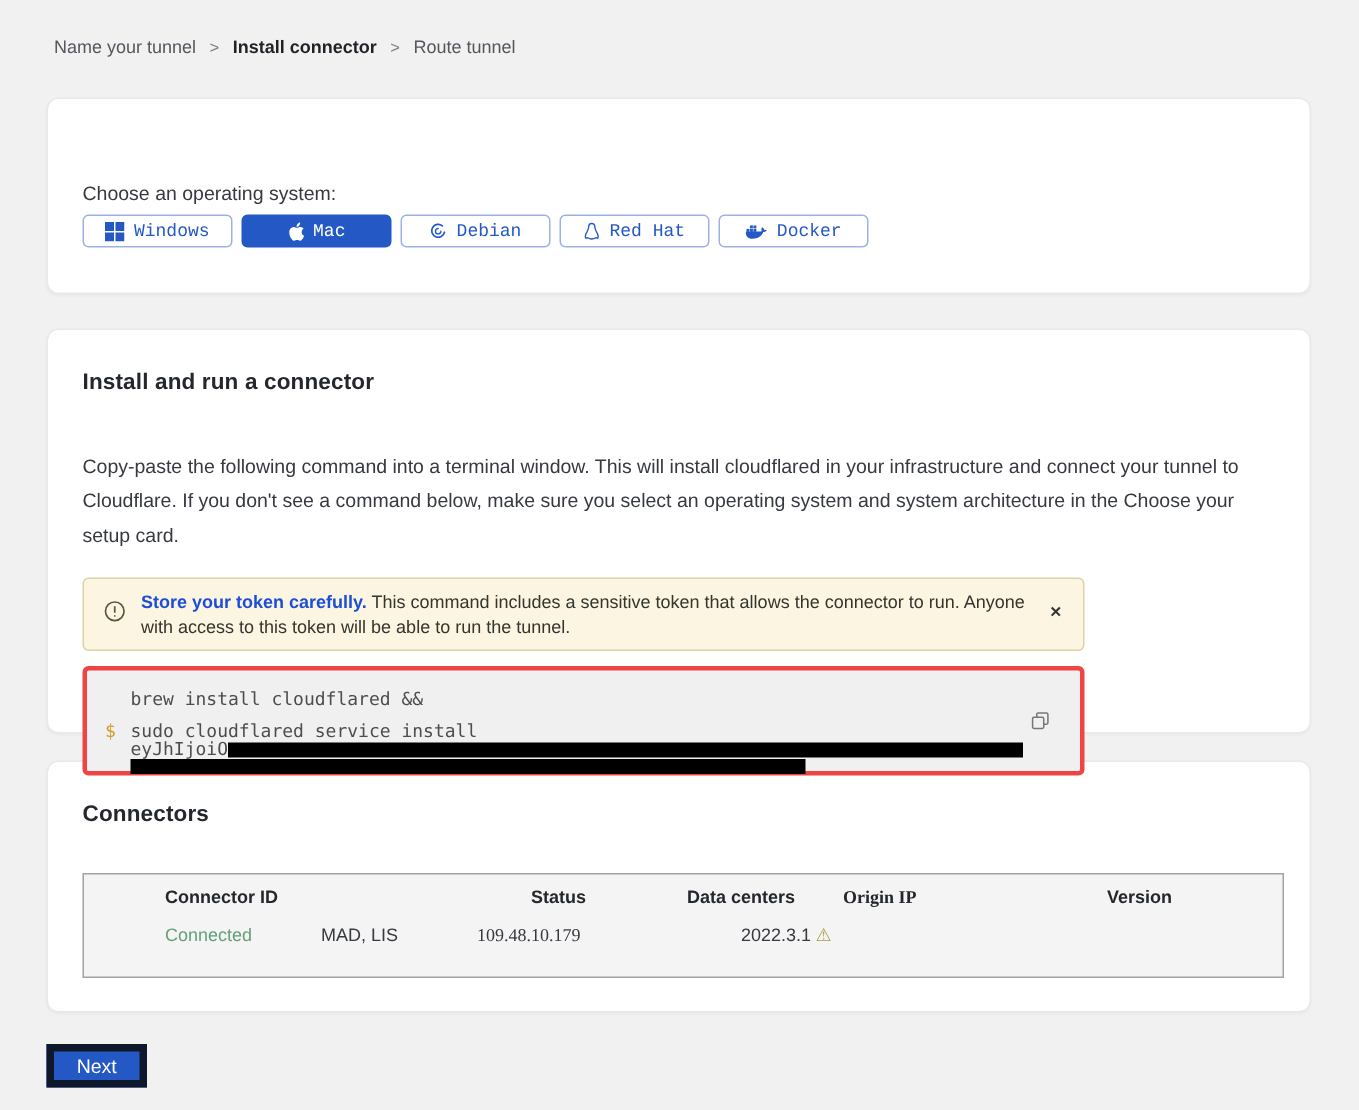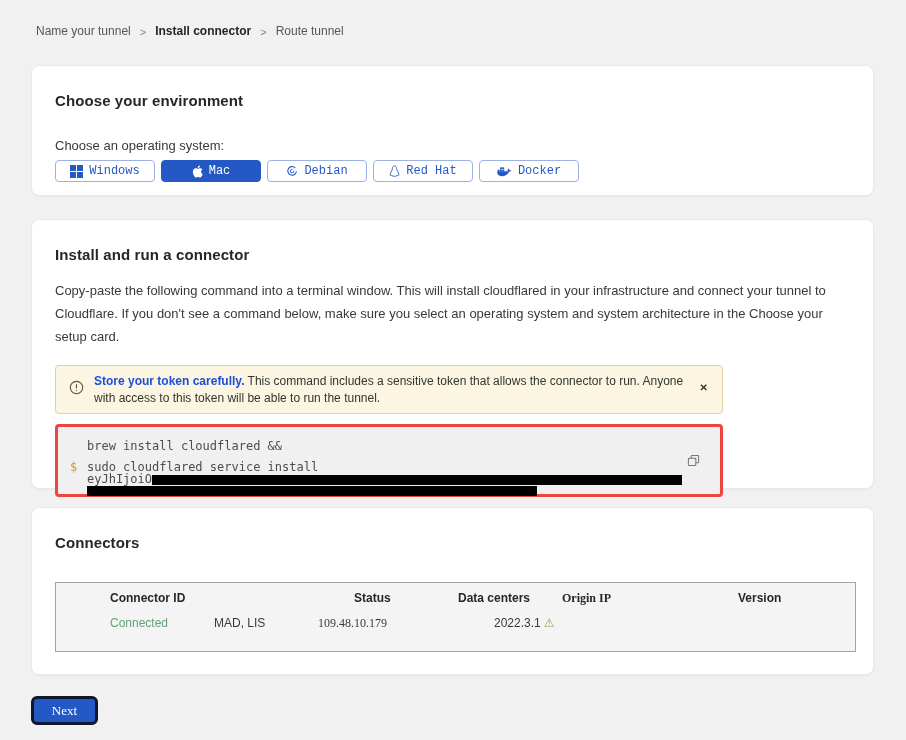--- a/index.html
+++ b/index.html
@@ -43,21 +43,21 @@
     display:flex; align-items:center; justify-content:center; gap:6px;
     background:#fff; border:1px solid #9db1e2; border-radius:4px;
     color:#2458c5; font-size:12px; font-family:Liberation Mono, monospace;
     cursor:pointer; padding:0;
   }
   .os-btn.selected { background:#2458c5; border-color:#2458c5; color:#ffffff; }
   .os-btn svg { flex:0 0 auto; display:block; }
 
   
   .install-desc {
-    margin-top:16px; font-size:13px; line-height:23px; color:#36393f;
+    margin-top:36px; font-size:13px; line-height:23px; color:#36393f;
     width:797px;
   }
   .warn-banner {
     margin-top:17px; width:668px; min-height:46px;
     background:#fbf5e1; border:1px solid #dcd2a4; border-radius:4px;
     display:flex; align-items:flex-start; gap:10px;
     padding:7px 12px 7px 13px;
   }
   .warn-icon { margin-top:7px; flex:0 0 auto; }
   .warn-text { flex:1; font-size:12px; line-height:16.5px; color:#33362e; }
@@ -100,41 +100,40 @@
   .conn-head { font-weight:bold; color:#24282d; }
   .conn-vals { margin-top:10px; color:#36393f; }
   .status-connected { color:#64a179; }
   .version-warning { color:#a59b45; font-size:12px; margin-left:3px; }
 
   
   .next-btn {
     margin:21px 0 0 31px;
     width:67px; height:29px;
     background:#2458c5; color:#fff;
-    border:3px solid #0f172a; border-radius:6px;
-    font-size:13px; font-family:Liberation Serif, serif; cursor:pointer;
+    border:5px solid #0f172a; border-radius:0;
+    font-size:13px; font-family:Liberation Sans, sans-serif; cursor:pointer;
   }
 </style>
 </head>
 <body>
 
 
 
 
 <nav class="breadcrumb">
   <span class="crumb">Name your tunnel</span>
   <span class="sep">&gt;</span>
   <span class="crumb active">Install connector</span>
   <span class="sep">&gt;</span>
   <span class="crumb">Route tunnel</span>
 </nav>
 
 
 <section class="card card-env">
-  <h2>Choose your environment</h2>
   <div class="os-label">Choose an operating system:</div>
   <div class="os-row">
 
     <button class="os-btn">
       <span>
         <svg width="13" height="13" viewBox="0 0 13 13" fill="currentColor">
             <rect x="0" y="0" width="6" height="6"></rect>
             <rect x="7" y="0" width="6" height="6"></rect>
             <rect x="0" y="7" width="6" height="6"></rect>
             <rect x="7" y="7" width="6" height="6"></rect>

